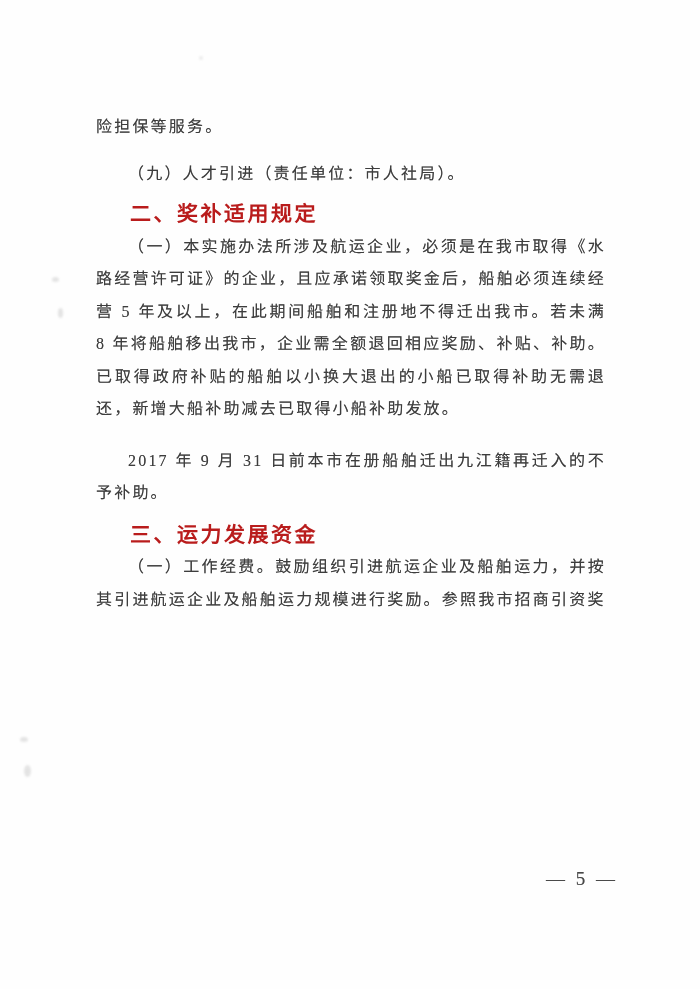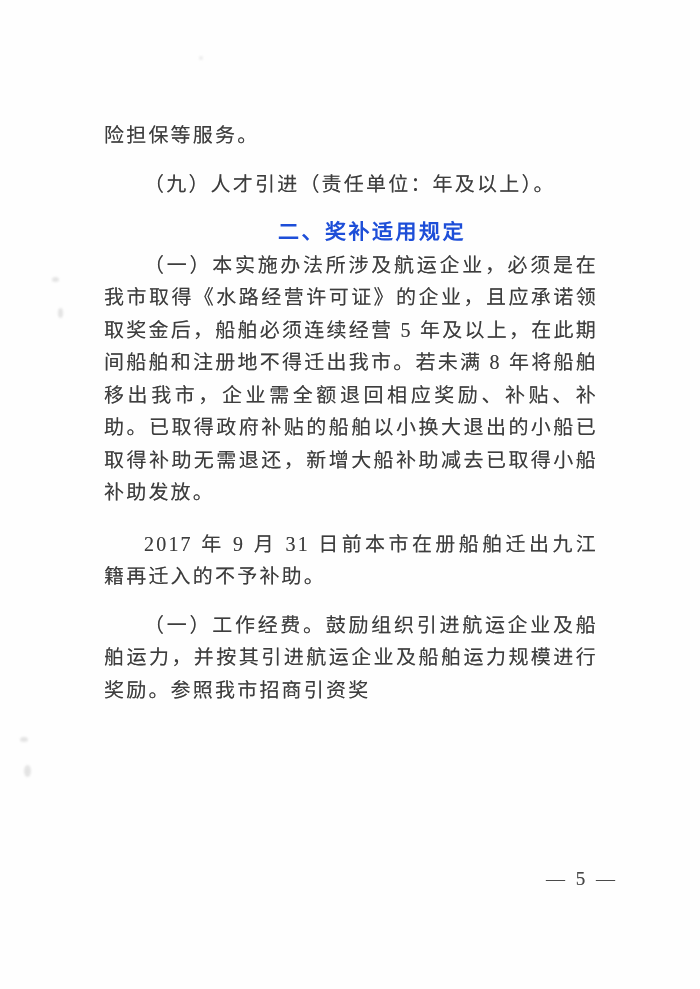--- a/index.html
+++ b/index.html
@@ -18,40 +18,39 @@
     font-family: "Liberation Serif", "DejaVu Serif", serif;
     color: #3a3a3a;
   }
   .content {
     position: absolute;
     left: 88px;
     top: 103px;
     width: 526px;
   }
   .para {
-    margin: 16px;
-    font-size: 20px;
+    margin: 8px;
+    font-size: 16px;
     line-height: 32.5px;
     letter-spacing: 2.2px;
     text-align: justify;
     text-justify: inter-character;
     color: #3d3d3d;
     text-shadow: 0 0 0.5px rgba(70,70,70,0.55);
   }
   .indent { text-indent: 2em; }
   .heading {
     margin: 0;
     font-family: "Liberation Sans", "DejaVu Sans", sans-serif;
     font-weight: bold;
     font-size: 21px;
     line-height: 32.5px;
     letter-spacing: 2.5px;
     text-indent: 2em;
-    color: #1d4ed8;
-    text-align: center;
+    color: #b91c1c;
   }
   
   .b1 { margin-top: 14px; }
   .b2 { margin-top: 7px; }
   .b3 { margin-top: 4px; }   
   .b4 { margin-top: 0; }
   .b5 { margin-top: 19px; }
   .b6 { margin-top: 4px; }
   .b7 { margin-top: 9px; }   
   .b8 { margin-top: 0; }
@@ -78,24 +77,25 @@
   .s3 { left: 20px; top: 737px; width: 8px; height: 5px; }
   .s4 { left: 24px; top: 765px; width: 7px; height: 12px; }
   .s5 { left: 199px; top: 56px; width: 4px; height: 4px; opacity: 0.3; }
 </style>
 </head>
 <body>
 
 <div class="page">
   <div class="content">
     <p class="para b0">险担保等服务。</p>
-    <p class="para indent b1">（九）人才引进（责任单位：年及以上）。</p>
+    <p class="para indent b1">（九）人才引进（责任单位：市人社局）。</p>
     <p class="heading b3">二、奖补适用规定</p>
     <p class="para indent b4">（一）本实施办法所涉及航运企业，必须是在我市取得《水路经营许可证》的企业，且应承诺领取奖金后，船舶必须连续经营 5 年及以上，在此期间船舶和注册地不得迁出我市。若未满 8 年将船舶移出我市，企业需全额退回相应奖励、补贴、补助。已取得政府补贴的船舶以小换大退出的小船已取得补助无需退还，新增大船补助减去已取得小船补助发放。</p>
     <p class="para indent b5">2017 年 9 月 31 日前本市在册船舶迁出九江籍再迁入的不予补助。</p>
+    <p class="heading b7">三、运力发展资金</p>
     <p class="para indent b8">（一）工作经费。鼓励组织引进航运企业及船舶运力，并按其引进航运企业及船舶运力规模进行奖励。参照我市招商引资奖</p>
   </div>
 
   <div class="footer">— 5 —</div>
 
   <div class="smudge s1"></div>
   <div class="smudge s2"></div>
   <div class="smudge s3"></div>
   <div class="smudge s4"></div>
   <div class="smudge s5"></div>

